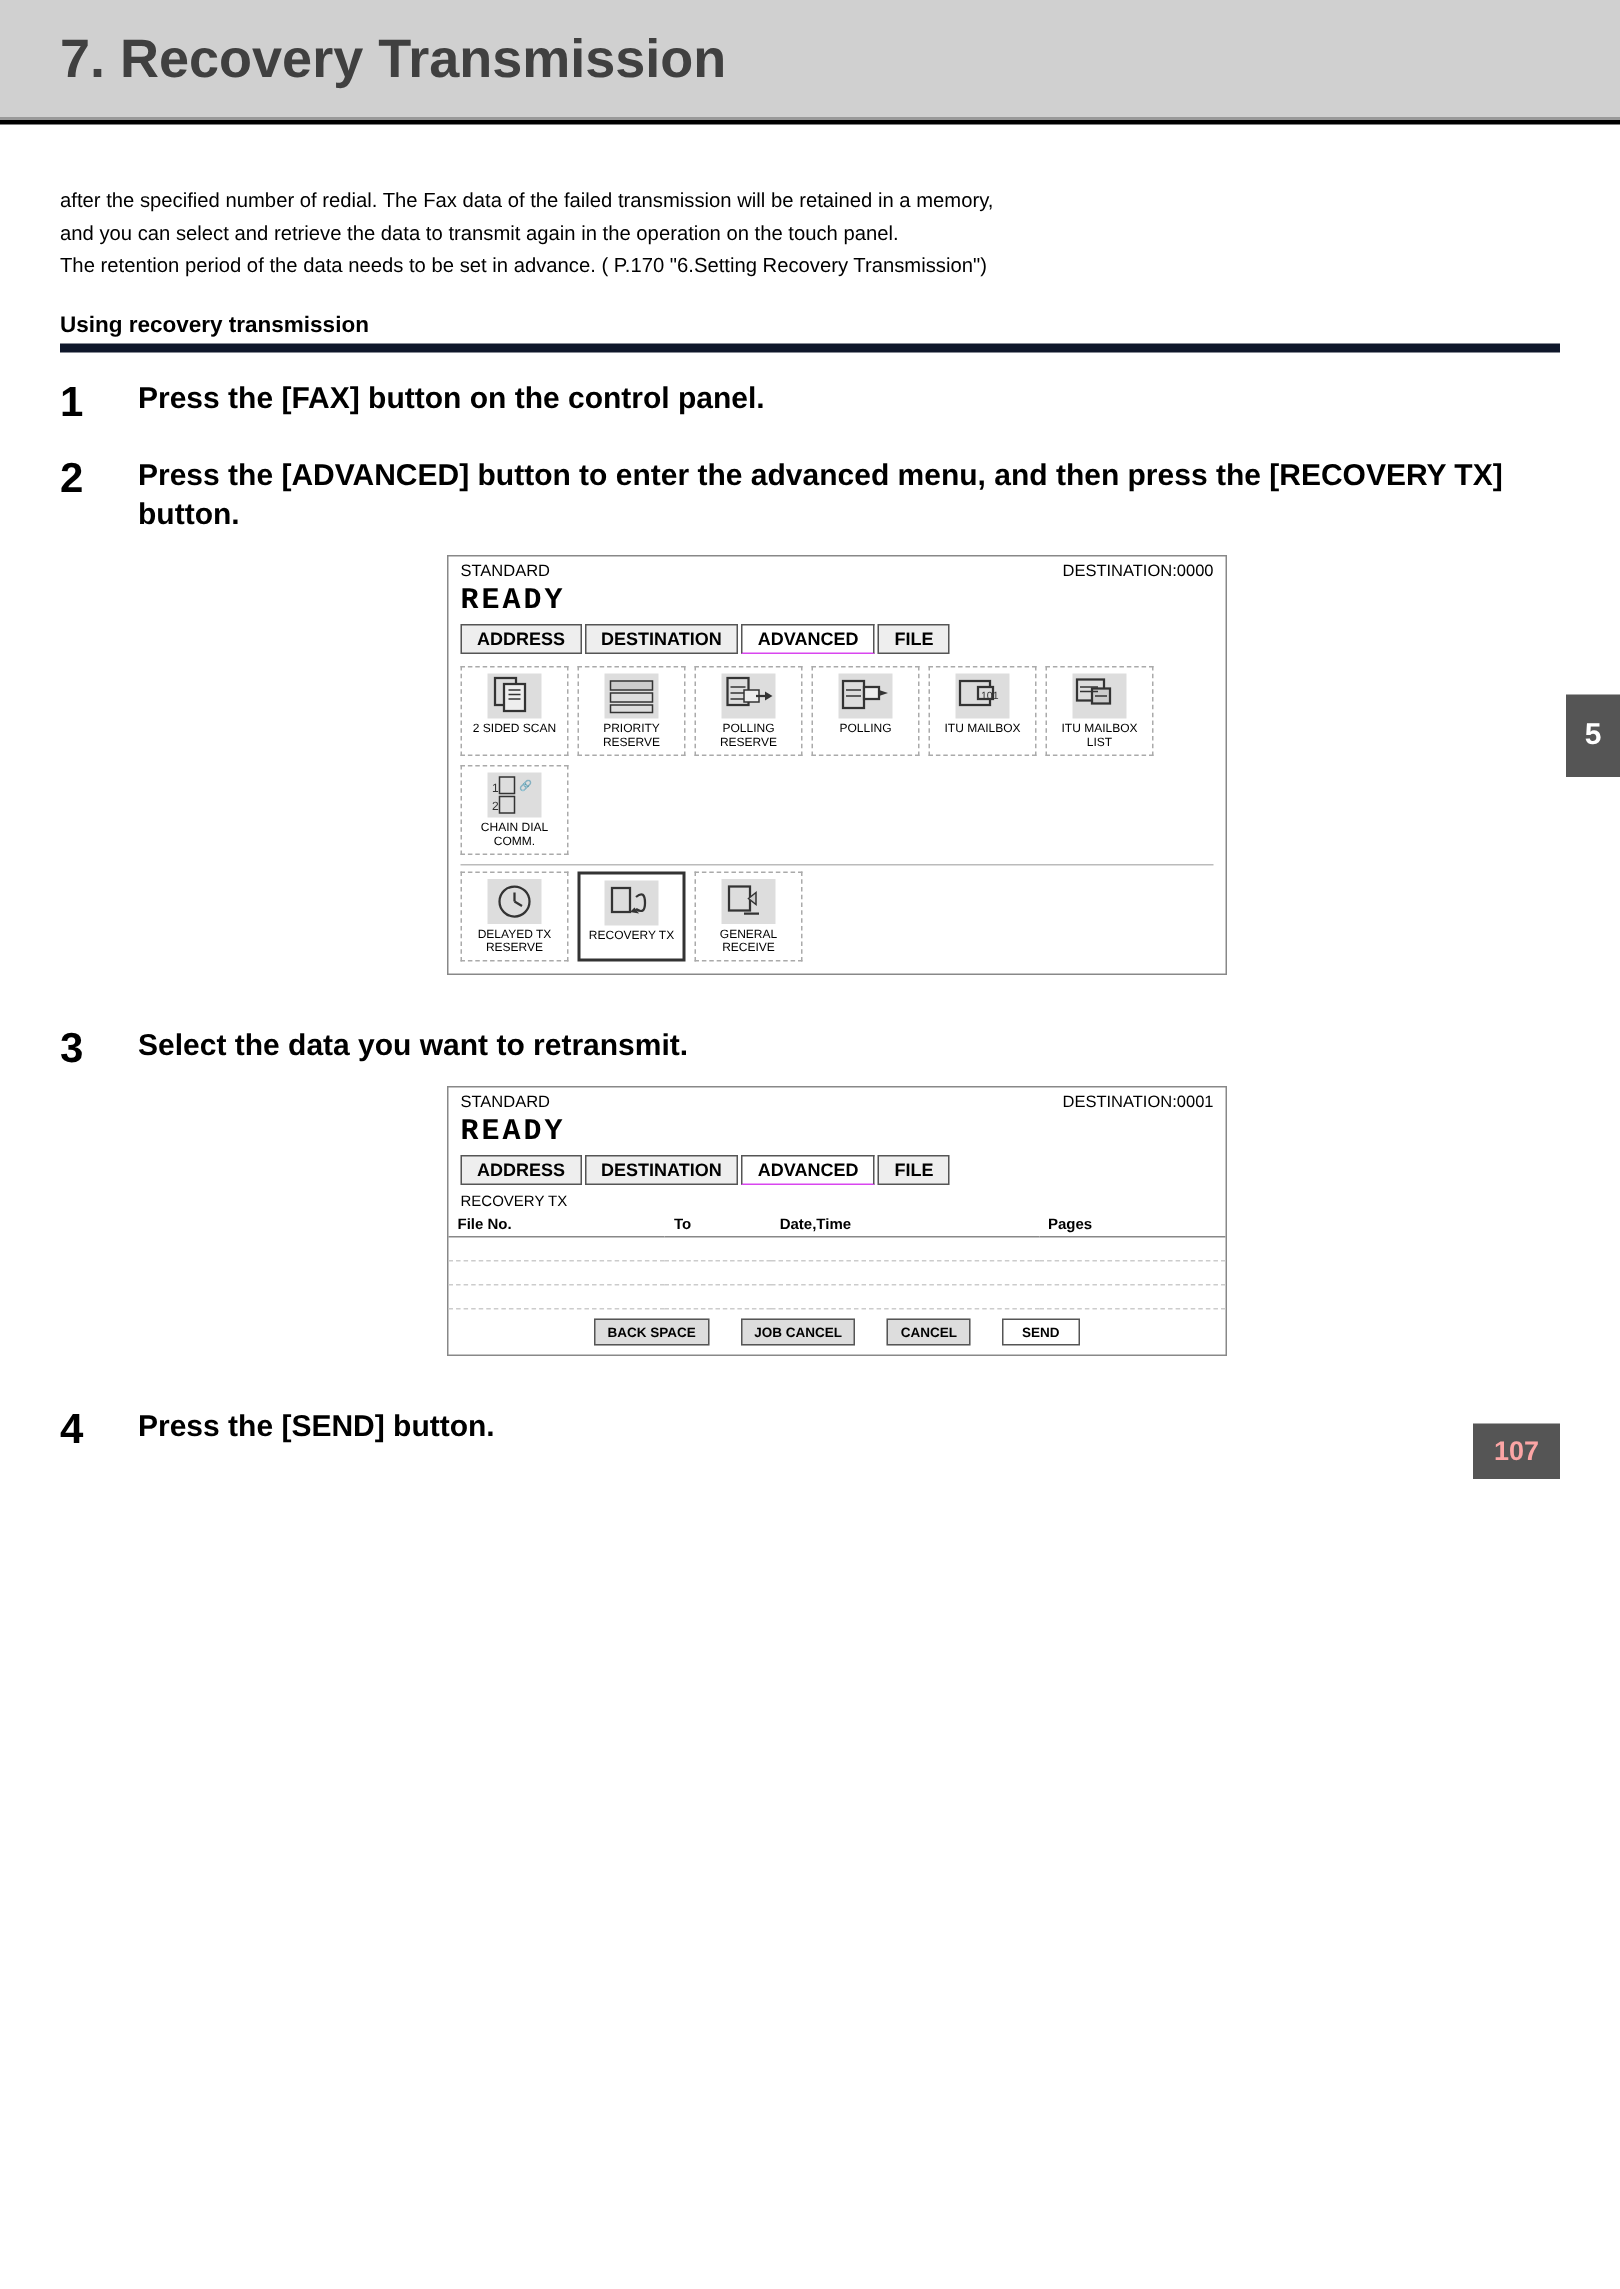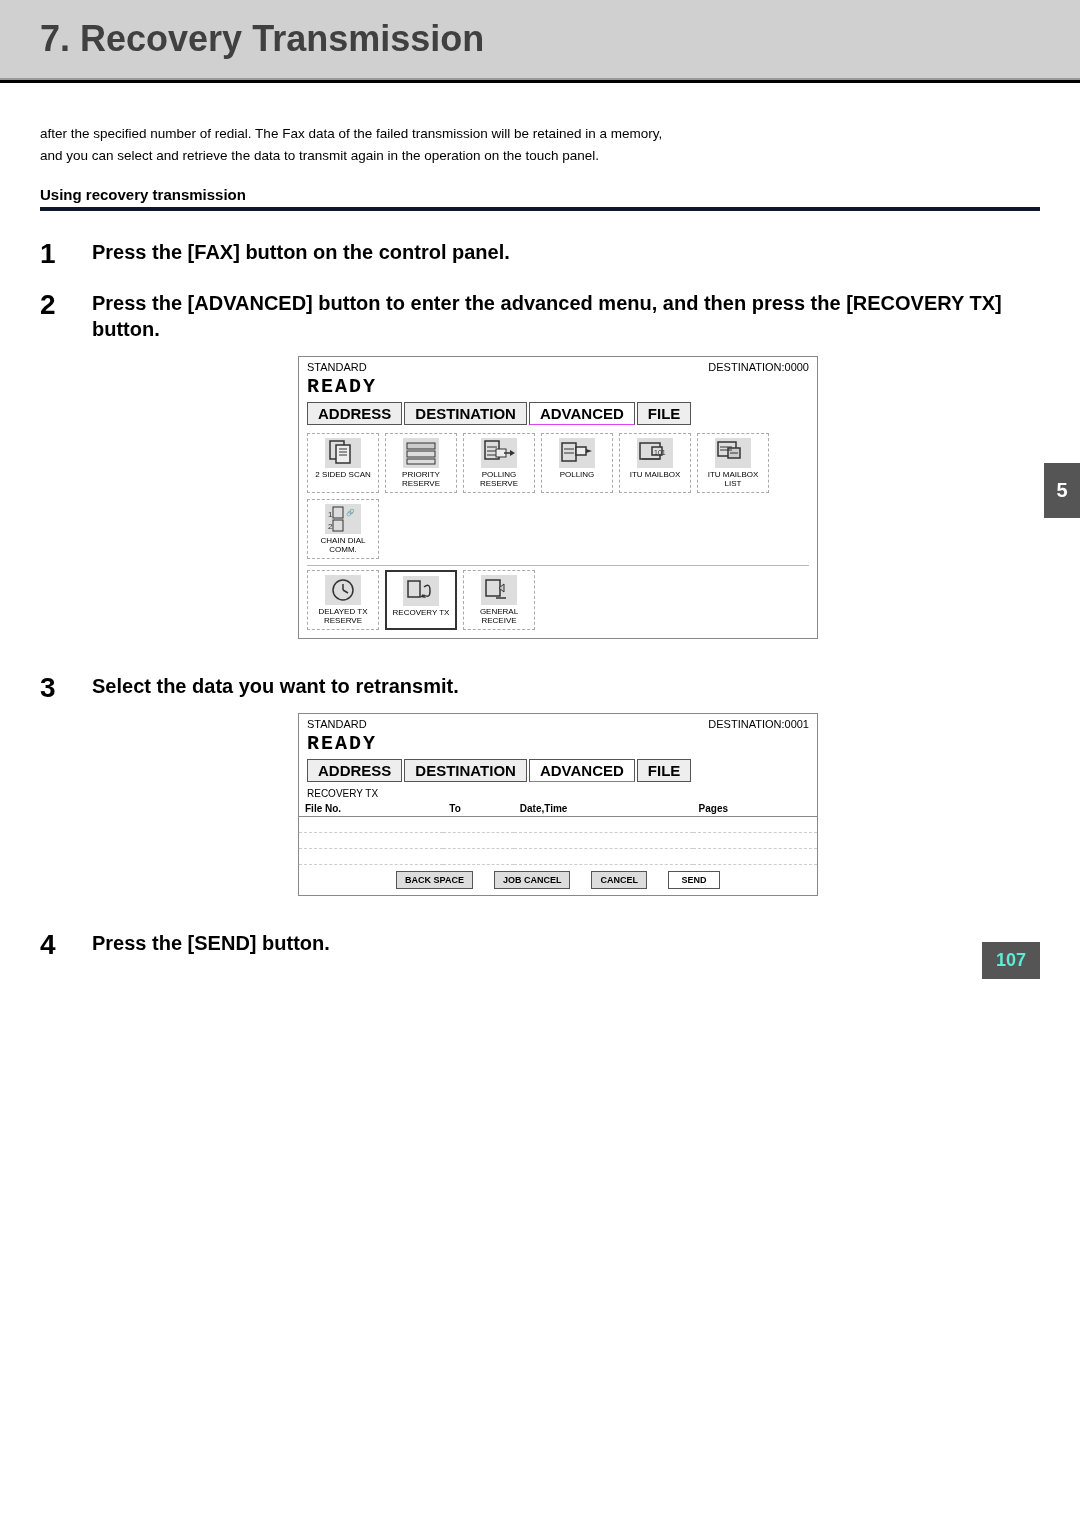--- a/index.html
+++ b/index.html
@@ -48,22 +48,22 @@
     .intro-text {
       font-size: 13.5px;
       line-height: 1.6;
       margin-bottom: 20px;
       padding-top: 12px;
     }
 
     .section-heading {
       font-size: 15px;
       font-weight: bold;
-      margin-bottom: 28px;
-      border-bottom: 4px solid #0f172a;
+      margin-bottom: 18px;
+      border-bottom: 6px solid #0f172a;
       padding-bottom: 4px;
     }
 
     
     .step {
       display: flex;
       align-items: flex-start;
       margin-bottom: 20px;
     }
 
@@ -123,21 +123,21 @@
     .screen-tabs {
       display: flex;
       padding: 0 8px;
       gap: 2px;
       margin-bottom: 4px;
     }
 
     .screen-tab {
       border: 1px solid #555;
       padding: 2px 10px;
-      font-size: 15px;
+      font-size: 12px;
       font-weight: bold;
       background: #eee;
     }
 
     .screen-tab.active {
       background: #fff;
       border-bottom: 1px solid #d946ef;
     }
 
     
@@ -234,21 +234,21 @@
       font-weight: bold;
       top: 380px;
     }
 
     
     .page-number-badge {
       position: absolute;
       bottom: 30px;
       right: 40px;
       background: #555;
-      color: #5eead4;
+      color: #fca5a5;
       padding: 8px 14px;
       font-size: 18px;
       font-weight: bold;
     }
 
     .screen-icon-row2 {
       display: flex;
       padding: 2px 8px;
       gap: 6px;
     }
@@ -267,20 +267,21 @@
     <div class="page-title">7. Recovery Transmission</div>
   </div>
 
   <div class="top-rule"></div>
 
   <div class="content-area">
 
     <div class="intro-text">
       <div>after the specified number of redial. The Fax data of the failed transmission will be retained in a memory,</div>
       <div>and you can select and retrieve the data to transmit again in the operation on the touch panel.</div>
+      <div>The retention period of the data needs to be set in advance. (  P.170 "6.Setting Recovery Transmission")</div>
     </div>
 
     <div class="section-heading">Using recovery transmission</div>
 
     <div class="step">
       <div class="step-number">1</div>
       <div class="step-content">
         <div class="step-text">Press the [FAX] button on the control panel.</div>
       </div>
     </div>

